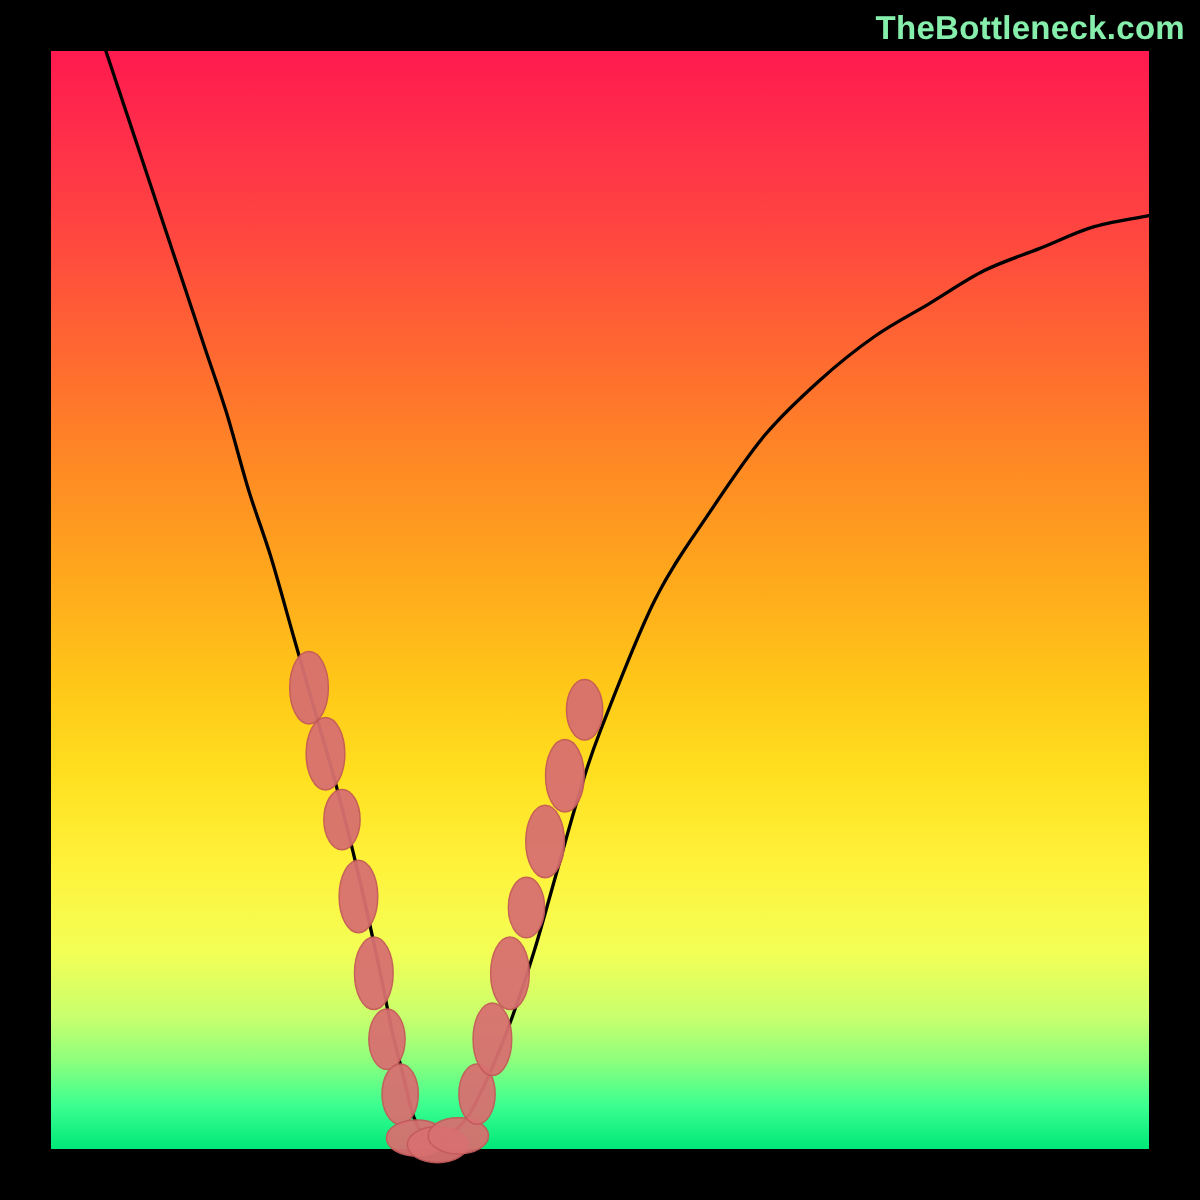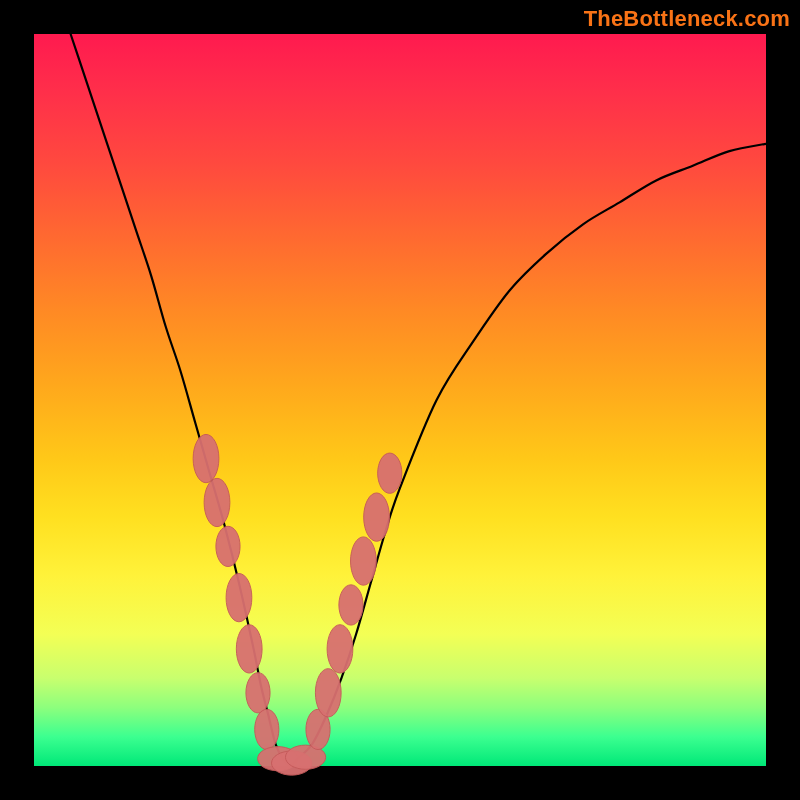--- a/index.html
+++ b/index.html
@@ -41,21 +41,21 @@
       #00e878 100%);
   }
   .watermark {
     position: absolute;
     right: 10px;
     top: 6px;
     font-family: Arial, Helvetica, sans-serif;
     font-size: 22px;
     font-weight: 600;
     letter-spacing: 0.2px;
-    color: #f97316;
+    color: #86efac;
     user-select: none;
   }
   svg.curve {
     position: absolute;
     left: 0;
     top: 0;
     width: 732px;
     height: 732px;
     overflow: visible;
   }

